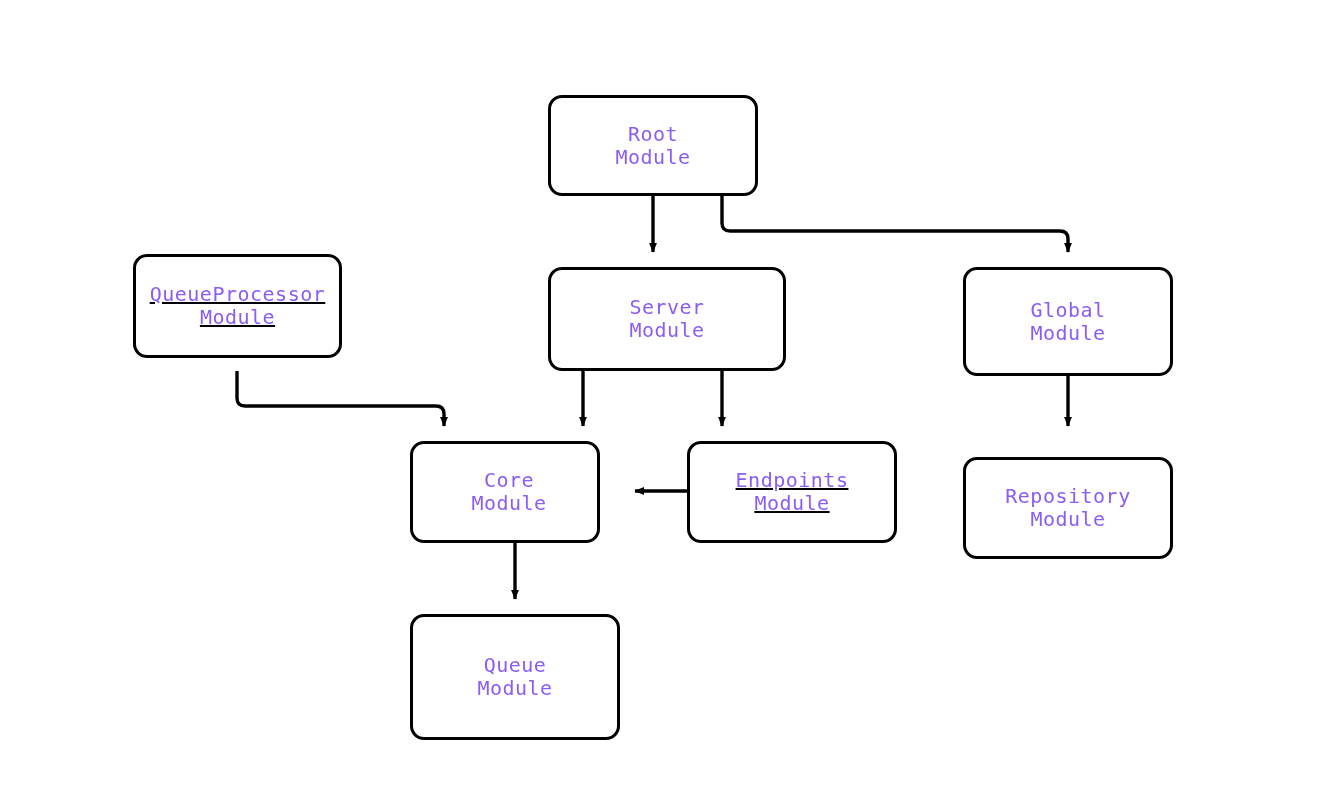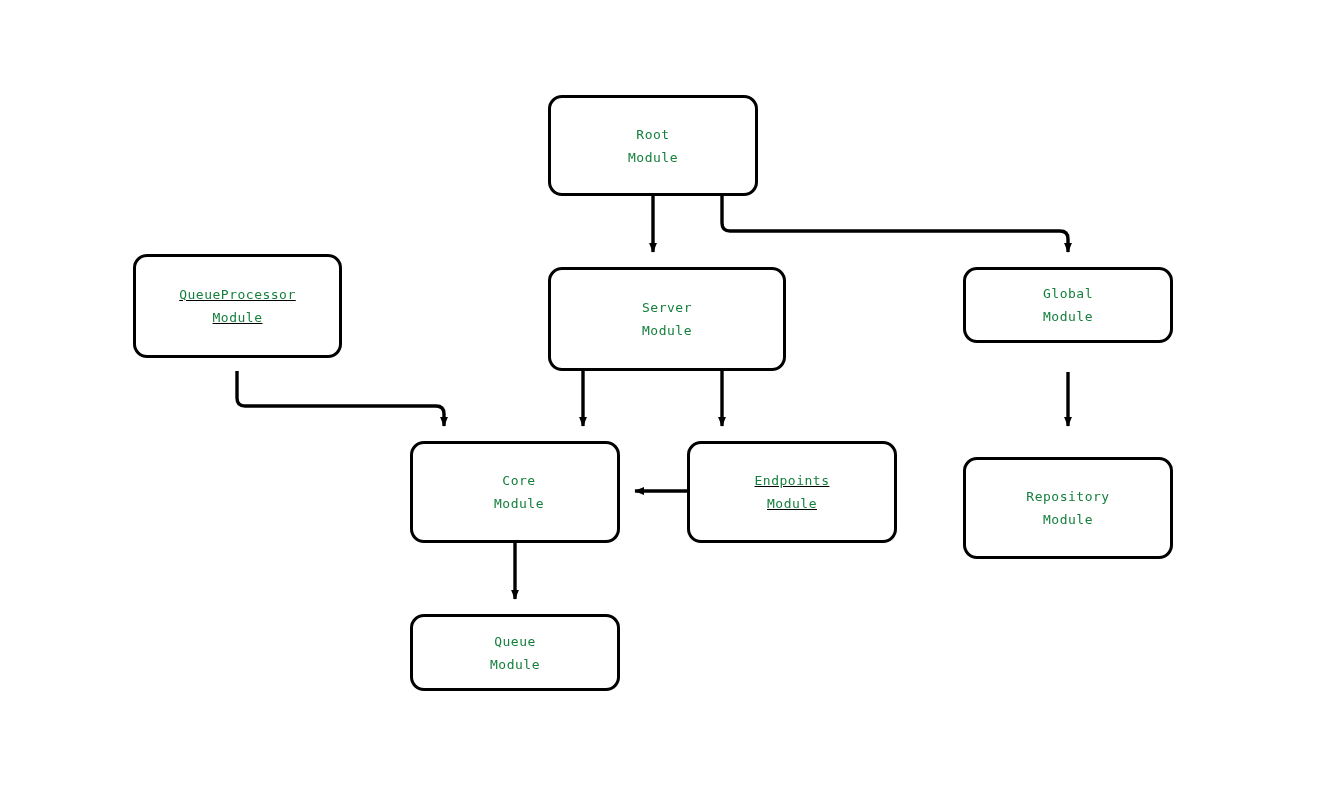--- a/index.html
+++ b/index.html
@@ -31,24 +31,24 @@
     border-radius: 14px;
     display: flex;
     flex-direction: column;
     align-items: center;
     justify-content: center;
     text-align: center;
     z-index: 2;
   }
   .node-line {
     font-family: "DejaVu Sans Mono", "Liberation Mono", monospace;
-    font-size: 13px;
+    font-size: 20px;
     line-height: 23px;
     letter-spacing: 0.5px;
-    color: #15803d;
+    color: #8b5cf6;
     white-space: pre;
   }
 </style>
 </head>
 <body>
 
 <div id="diagram-canvas">
 
   <svg id="edge-layer" viewBox="0 0 1337 809" xmlns="http://www.w3.org/2000/svg">
     <defs>
@@ -85,38 +85,38 @@
   <div class="node" style="left:133px; top:254px; width:209px; height:104px;text-decoration:underline;">
     <span class="node-line">QueueProcessor</span>
     <span class="node-line">Module</span>
   </div>
 
   <div class="node" style="left:548px; top:267px; width:238px; height:104px;">
     <span class="node-line">Server</span>
     <span class="node-line">Module</span>
   </div>
 
-  <div class="node" style="left:963px; top:267px; width:210px; height:76px;">
+  <div class="node" style="left:963px; top:267px; width:210px; height:109px;">
     <span class="node-line">Global</span>
     <span class="node-line">Module</span>
   </div>
 
-  <div class="node" style="left:410px; top:441px; width:210px; height:102px;padding-left:8px;">
+  <div class="node" style="left:410px; top:441px; width:190px; height:102px;padding-left:8px;">
     <span class="node-line">Core</span>
     <span class="node-line">Module</span>
   </div>
 
   <div class="node" style="left:687px; top:441px; width:210px; height:102px;text-decoration:underline;">
     <span class="node-line">Endpoints</span>
     <span class="node-line">Module</span>
   </div>
 
   <div class="node" style="left:963px; top:441px; width:210px; height:102px;margin-top:16px;">
     <span class="node-line">Repository</span>
     <span class="node-line">Module</span>
   </div>
 
-  <div class="node" style="left:410px; top:614px; width:210px; height:77px;">
+  <div class="node" style="left:410px; top:614px; width:210px; height:126px;">
     <span class="node-line">Queue</span>
     <span class="node-line">Module</span>
   </div>
 
 </div>
 
 </body></html>

